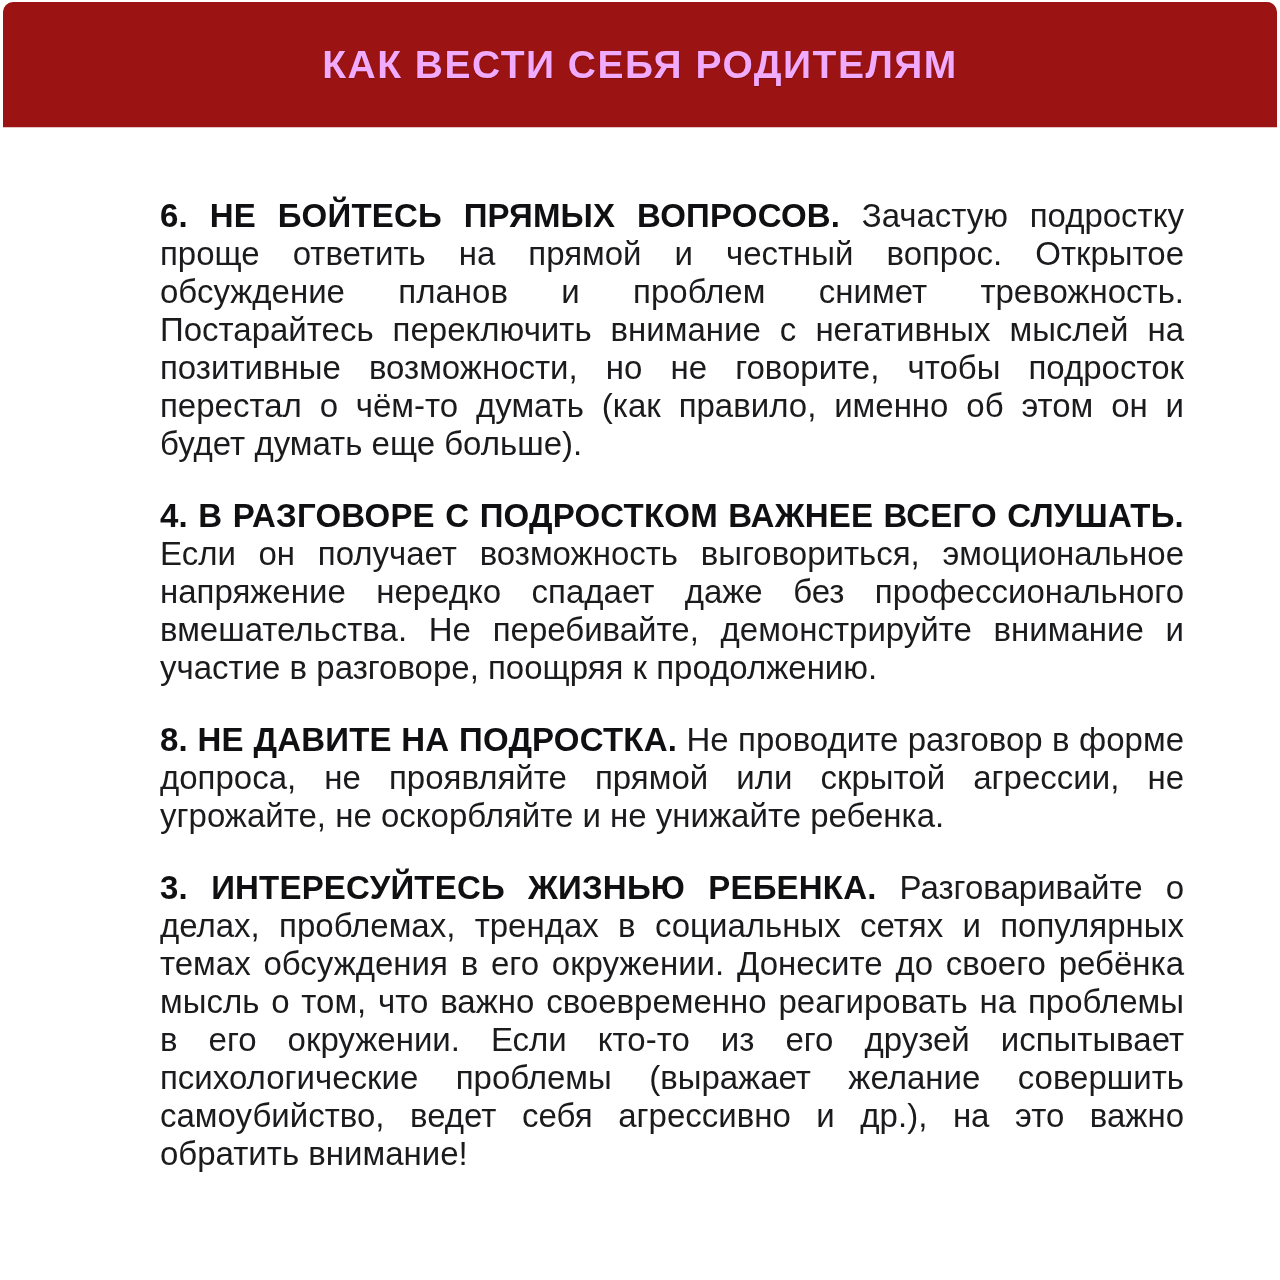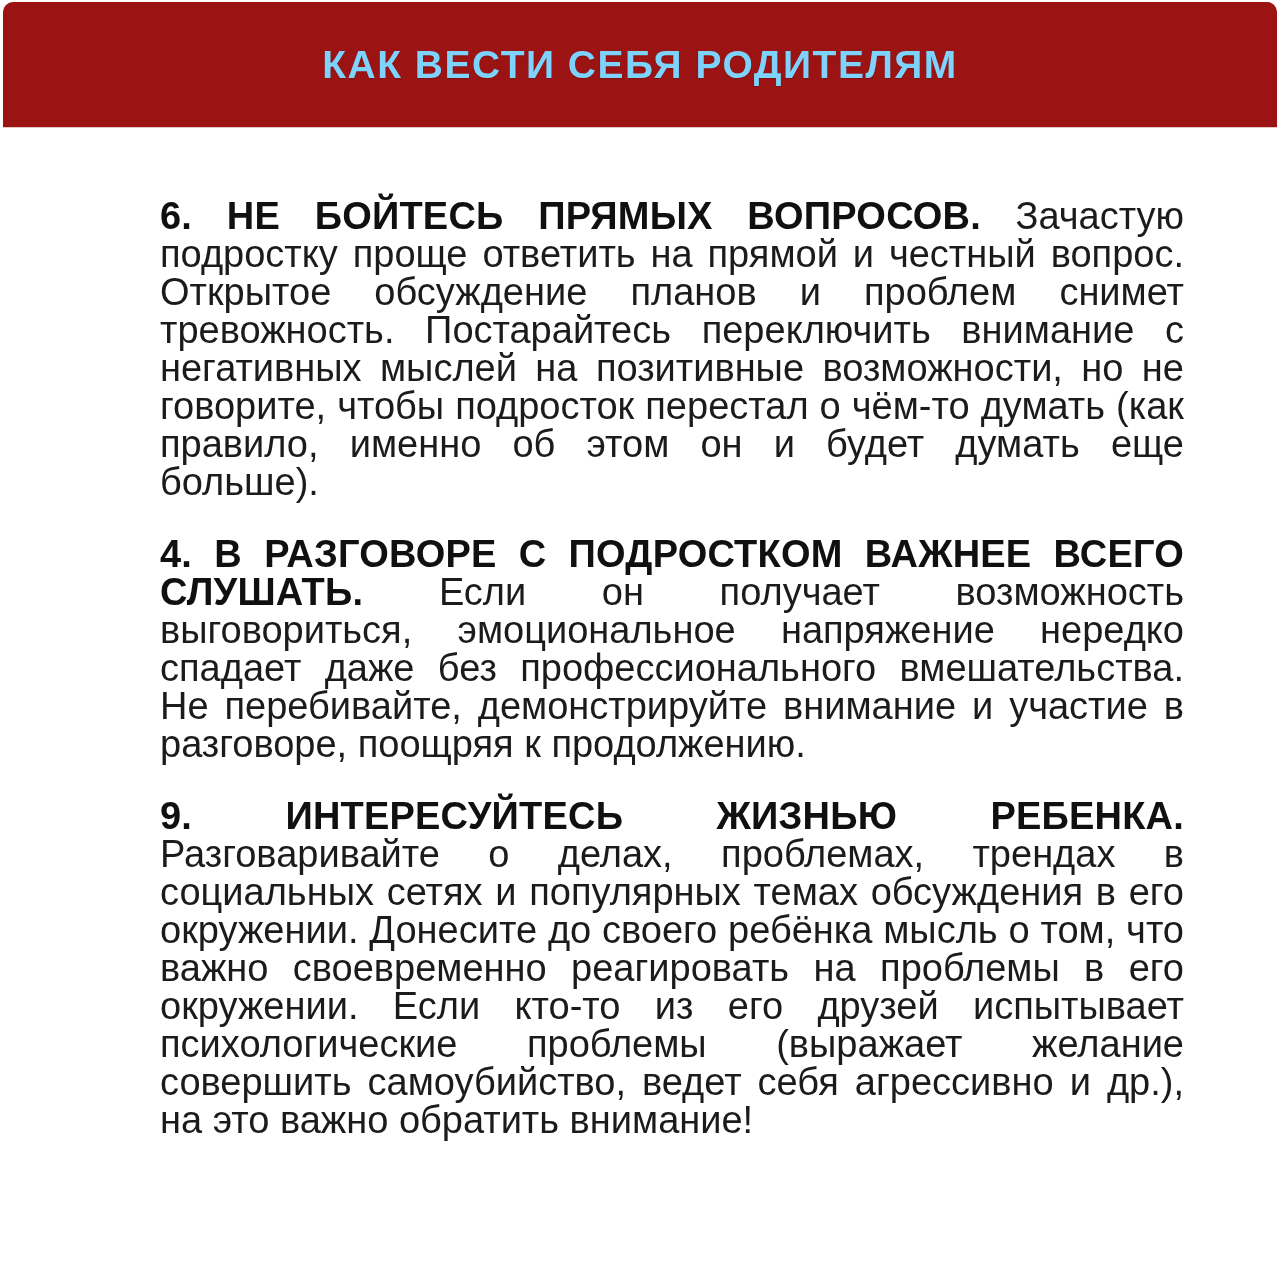--- a/index.html
+++ b/index.html
@@ -18,34 +18,34 @@
     margin: 2px 3px 0 3px;
     height: 125px;
     background: #9B1312;
     border-radius: 10px 10px 0 0;
     display: flex;
     align-items: center;
     justify-content: center;
     box-shadow: 0 1px 0 rgba(155,19,18,0.25);
   }
   .header-title {
-    color: #7dd3fc;
+    color: #f0abfc;
     font-size: 39px;
     font-weight: bold;
     letter-spacing: 1.5px;
     text-align: center;
     white-space: nowrap;
     text-shadow: 0 1px 1px rgba(0,0,0,0.18);
   }
   .content {
     padding: 70px 96px 0 160px;
   }
   .advice-paragraph {
     margin: 0 0 34px 0;
-    font-size: 38px;
+    font-size: 33px;
     line-height: 38px;
     color: #1b1b1d;
     text-align: justify;
     text-justify: inter-word;
   }
   .advice-lead {
     font-weight: bold;
     color: #101012;
     letter-spacing: 0.2px;
   }
@@ -62,19 +62,23 @@
   <p class="advice-paragraph">
     <strong class="advice-lead">6. НЕ БОЙТЕСЬ ПРЯМЫХ ВОПРОСОВ.</strong>
     <span>Зачастую подростку проще ответить на прямой и честный вопрос. Открытое обсуждение планов и проблем снимет тревожность. Постарайтесь переключить внимание с негативных мыслей на позитивные возможности, но не говорите, чтобы подросток перестал о чём-то думать (как правило, именно об этом он и будет думать еще больше).</span>
   </p>
 
   <p class="advice-paragraph">
     <strong class="advice-lead">4. В РАЗГОВОРЕ С ПОДРОСТКОМ ВАЖНЕЕ ВСЕГО СЛУШАТЬ.</strong>
     <span>Если он получает возможность выговориться, эмоциональное напряжение нередко спадает даже без профессионального вмешательства. Не перебивайте, демонстрируйте внимание и участие в разговоре, поощряя к продолжению.</span>
   </p>
 
+  <p class="advice-paragraph">
+    <strong class="advice-lead">8. НЕ ДАВИТЕ НА ПОДРОСТКА.</strong>
+    <span>Не проводите разговор в форме допроса, не проявляйте прямой или скрытой агрессии, не угрожайте, не оскорбляйте и не унижайте ребенка.</span>
+  </p>
 
   <p class="advice-paragraph">
-    <strong class="advice-lead">9. ИНТЕРЕСУЙТЕСЬ ЖИЗНЬЮ РЕБЕНКА.</strong>
+    <strong class="advice-lead">3. ИНТЕРЕСУЙТЕСЬ ЖИЗНЬЮ РЕБЕНКА.</strong>
     <span>Разговаривайте о делах, проблемах, трендах в социальных сетях и популярных темах обсуждения в его окружении. Донесите до своего ребёнка мысль о том, что важно своевременно реагировать на проблемы в его окружении. Если кто-то из его друзей испытывает психологические проблемы (выражает желание совершить самоубийство, ведет себя агрессивно и др.), на это важно обратить внимание!</span>
   </p>
 
 </main>
 
 </body></html>

